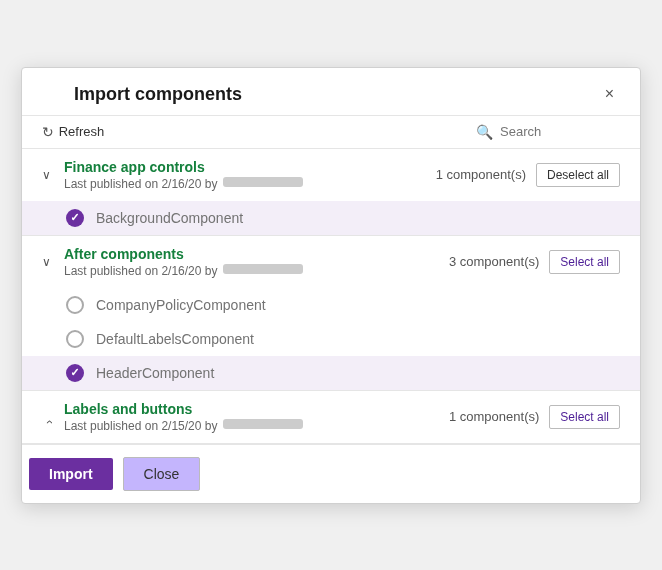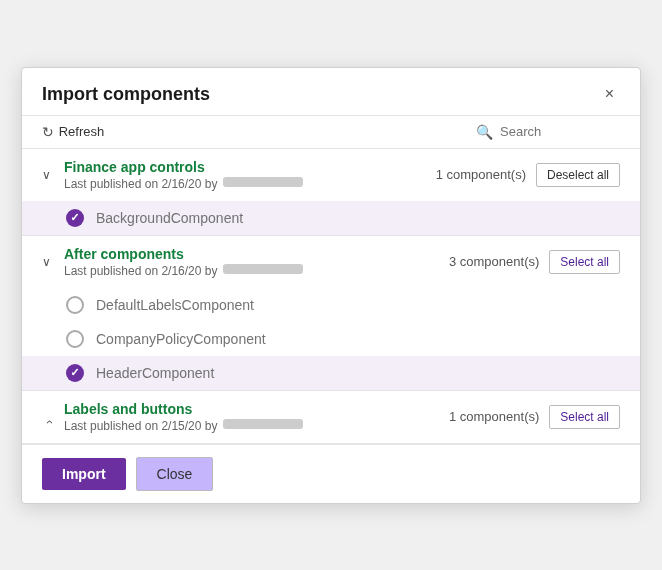--- a/index.html
+++ b/index.html
@@ -21,20 +21,21 @@
       box-shadow: 0 4px 20px rgba(0,0,0,0.15);
       display: flex;
       flex-direction: column;
       max-height: 550px;
     }
     .dialog-header {
       display: flex;
       align-items: center;
       justify-content: space-between;
       padding: 16px 20px 10px 20px;
+      margin-left: 32px;
     }
     .dialog-title {
       font-size: 18px;
       font-weight: 600;
       color: #1a1a1a;
     }
     .close-btn {
       background: none;
       border: none;
       cursor: pointer;
@@ -202,21 +203,21 @@
       font-weight: bold;
     }
     .component-label {
       font-size: 14px;
       color: #737373;
       font-weight: 500;
     }
     .dialog-footer {
       display: flex;
       align-items: center;
-      padding: 12px 20px;
+      padding: 12px 7px;
       gap: 10px;
       border-top: 1px solid #e5e5e5;
     }
     .import-btn {
       background: #6b2fa0;
       color: #fff;
       border: none;
       padding: 8px 20px;
       font-size: 14px;
       font-weight: 600;
@@ -288,25 +289,25 @@
             <span class="author-blur"></span>
           </div>
         </div>
         <div class="group-actions">
           <span class="component-count">3 component(s)</span>
           <button class="select-all-btn">Select all</button>
         </div>
       </div>
       <div class="component-item">
         <div class="radio-circle"></div>
-        <span class="component-label">DefaultLabelsComponent</span>
+        <span class="component-label">CompanyPolicyComponent</span>
       </div>
       <div class="component-item">
         <div class="radio-circle"></div>
-        <span class="component-label">CompanyPolicyComponent</span>
+        <span class="component-label">DefaultLabelsComponent</span>
       </div>
       <div class="component-item selected">
         <div class="radio-checked"></div>
         <span class="component-label">HeaderComponent</span>
       </div>
     </div>
 
     <div class="group">
       <div class="group-header">
         <span class="chevron" style="transform: rotate(-90deg); display:inline-block;">›</span>

